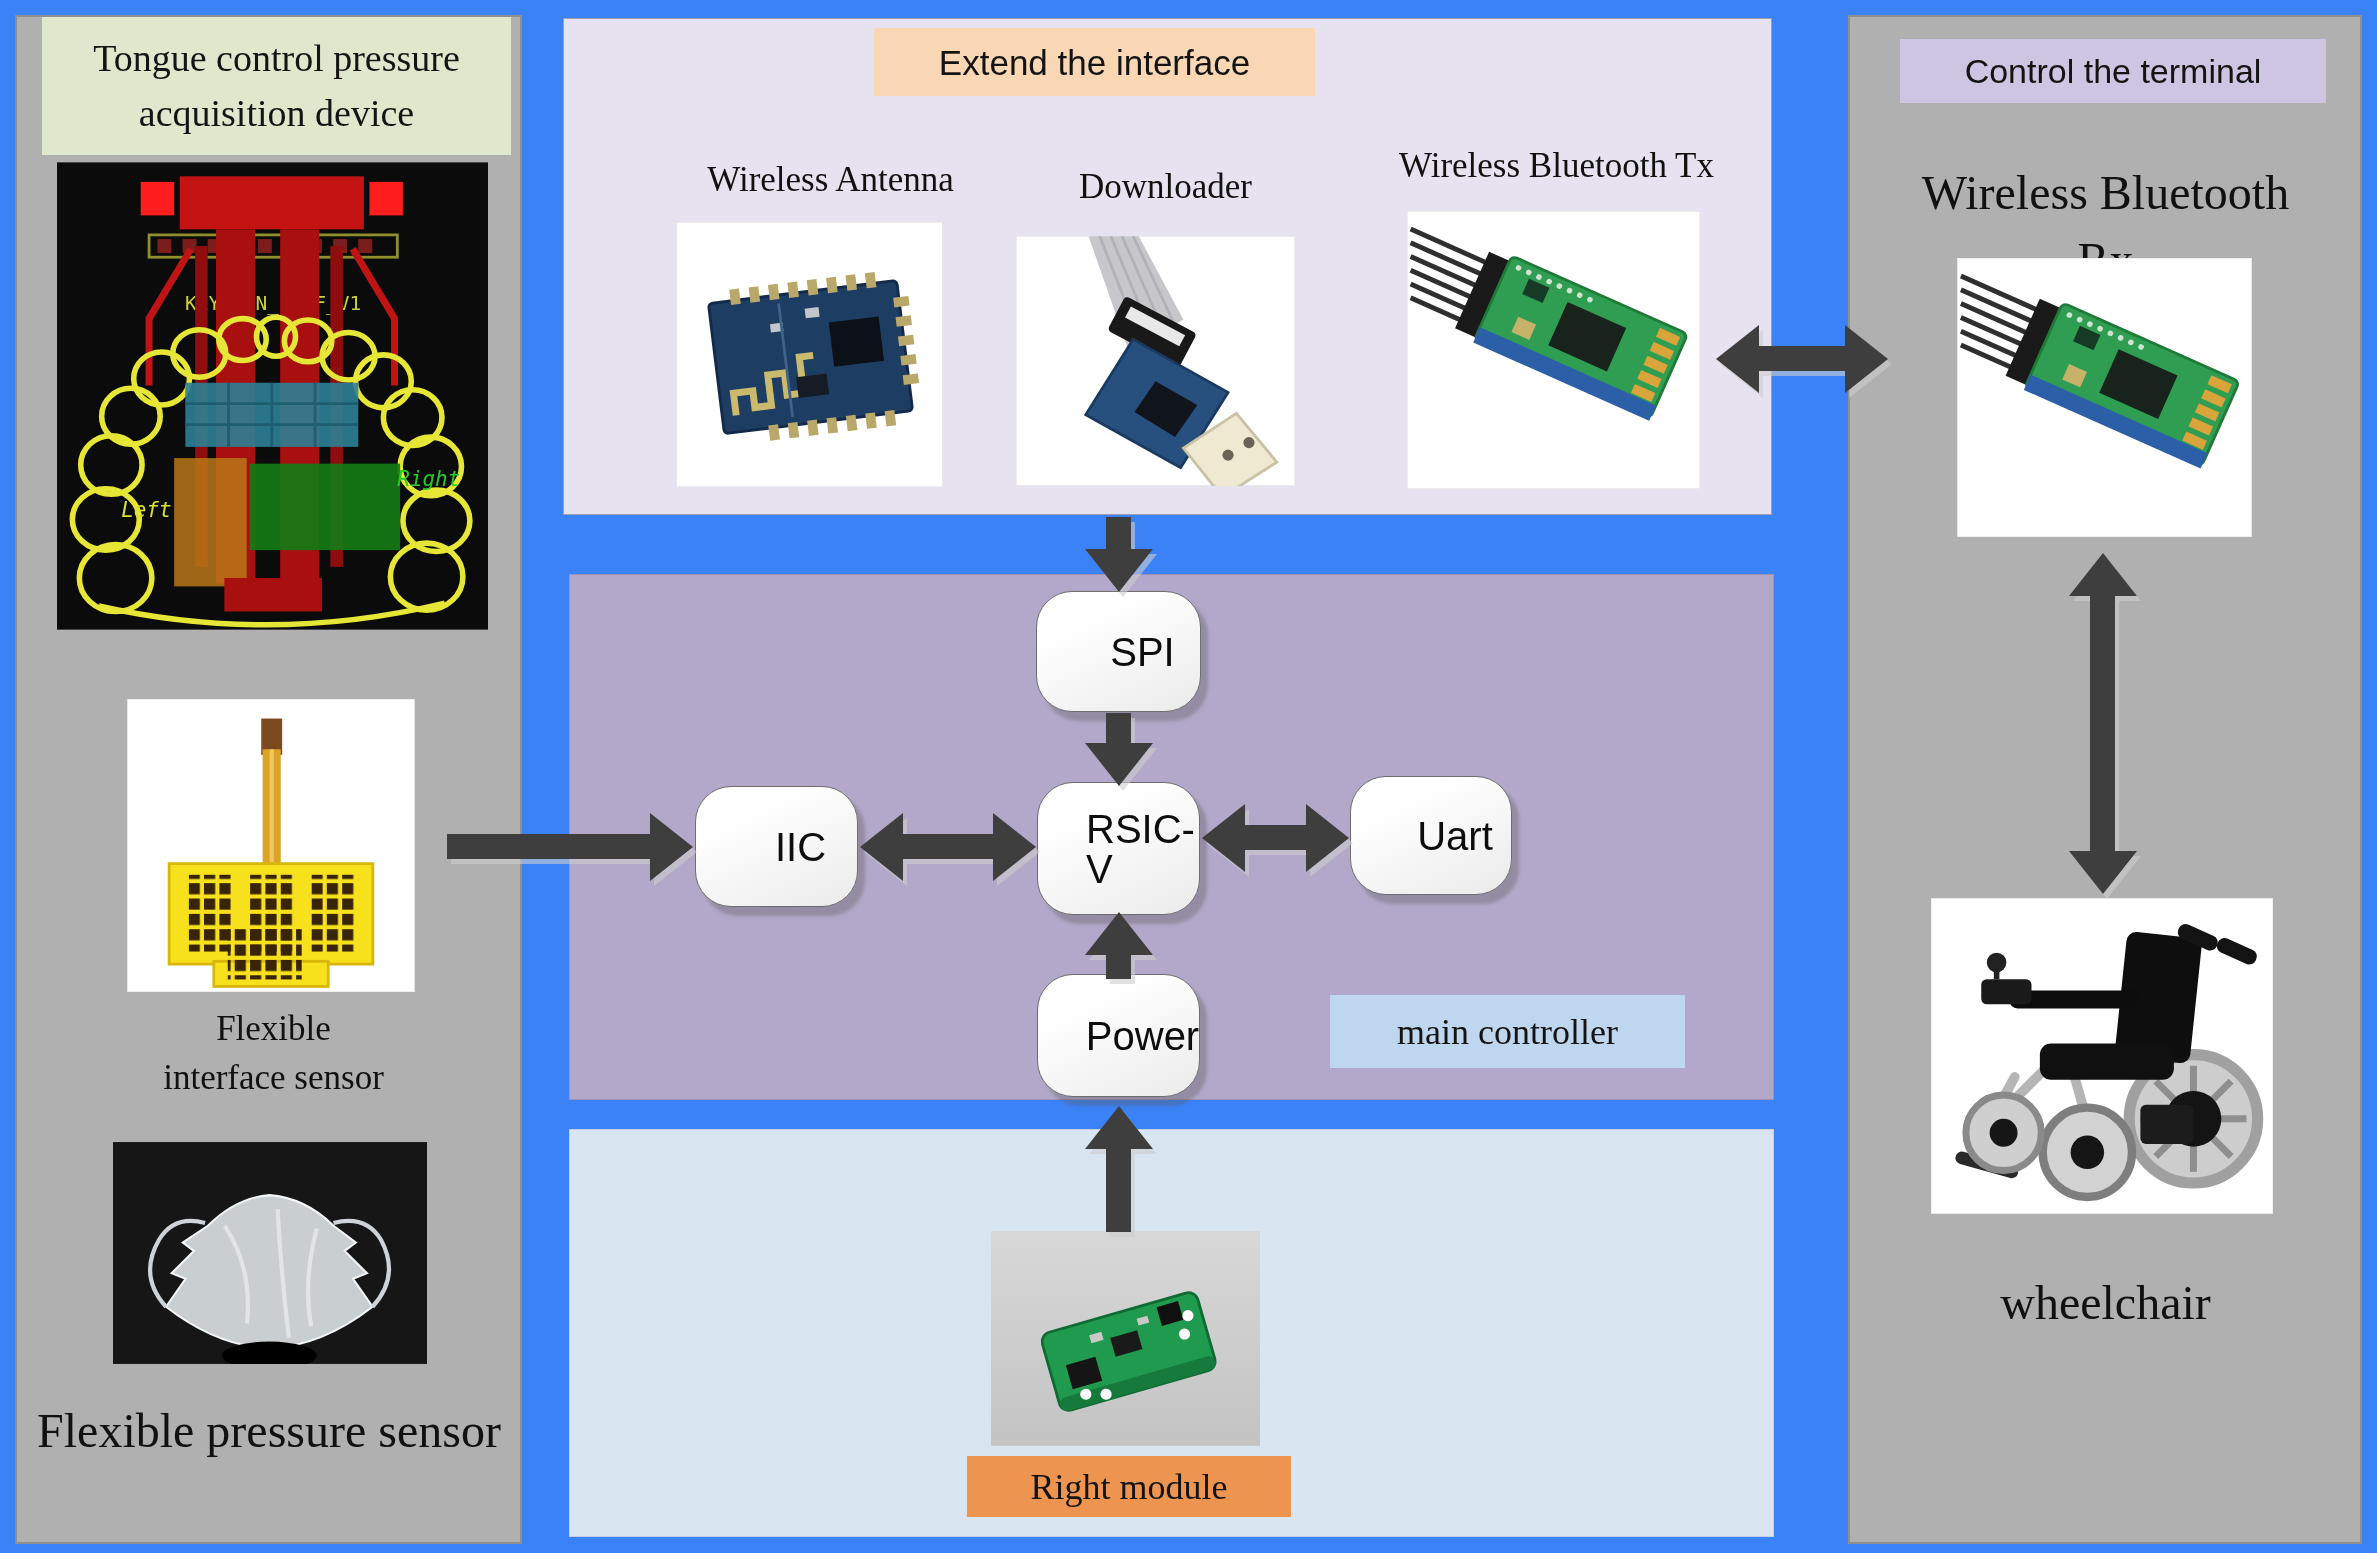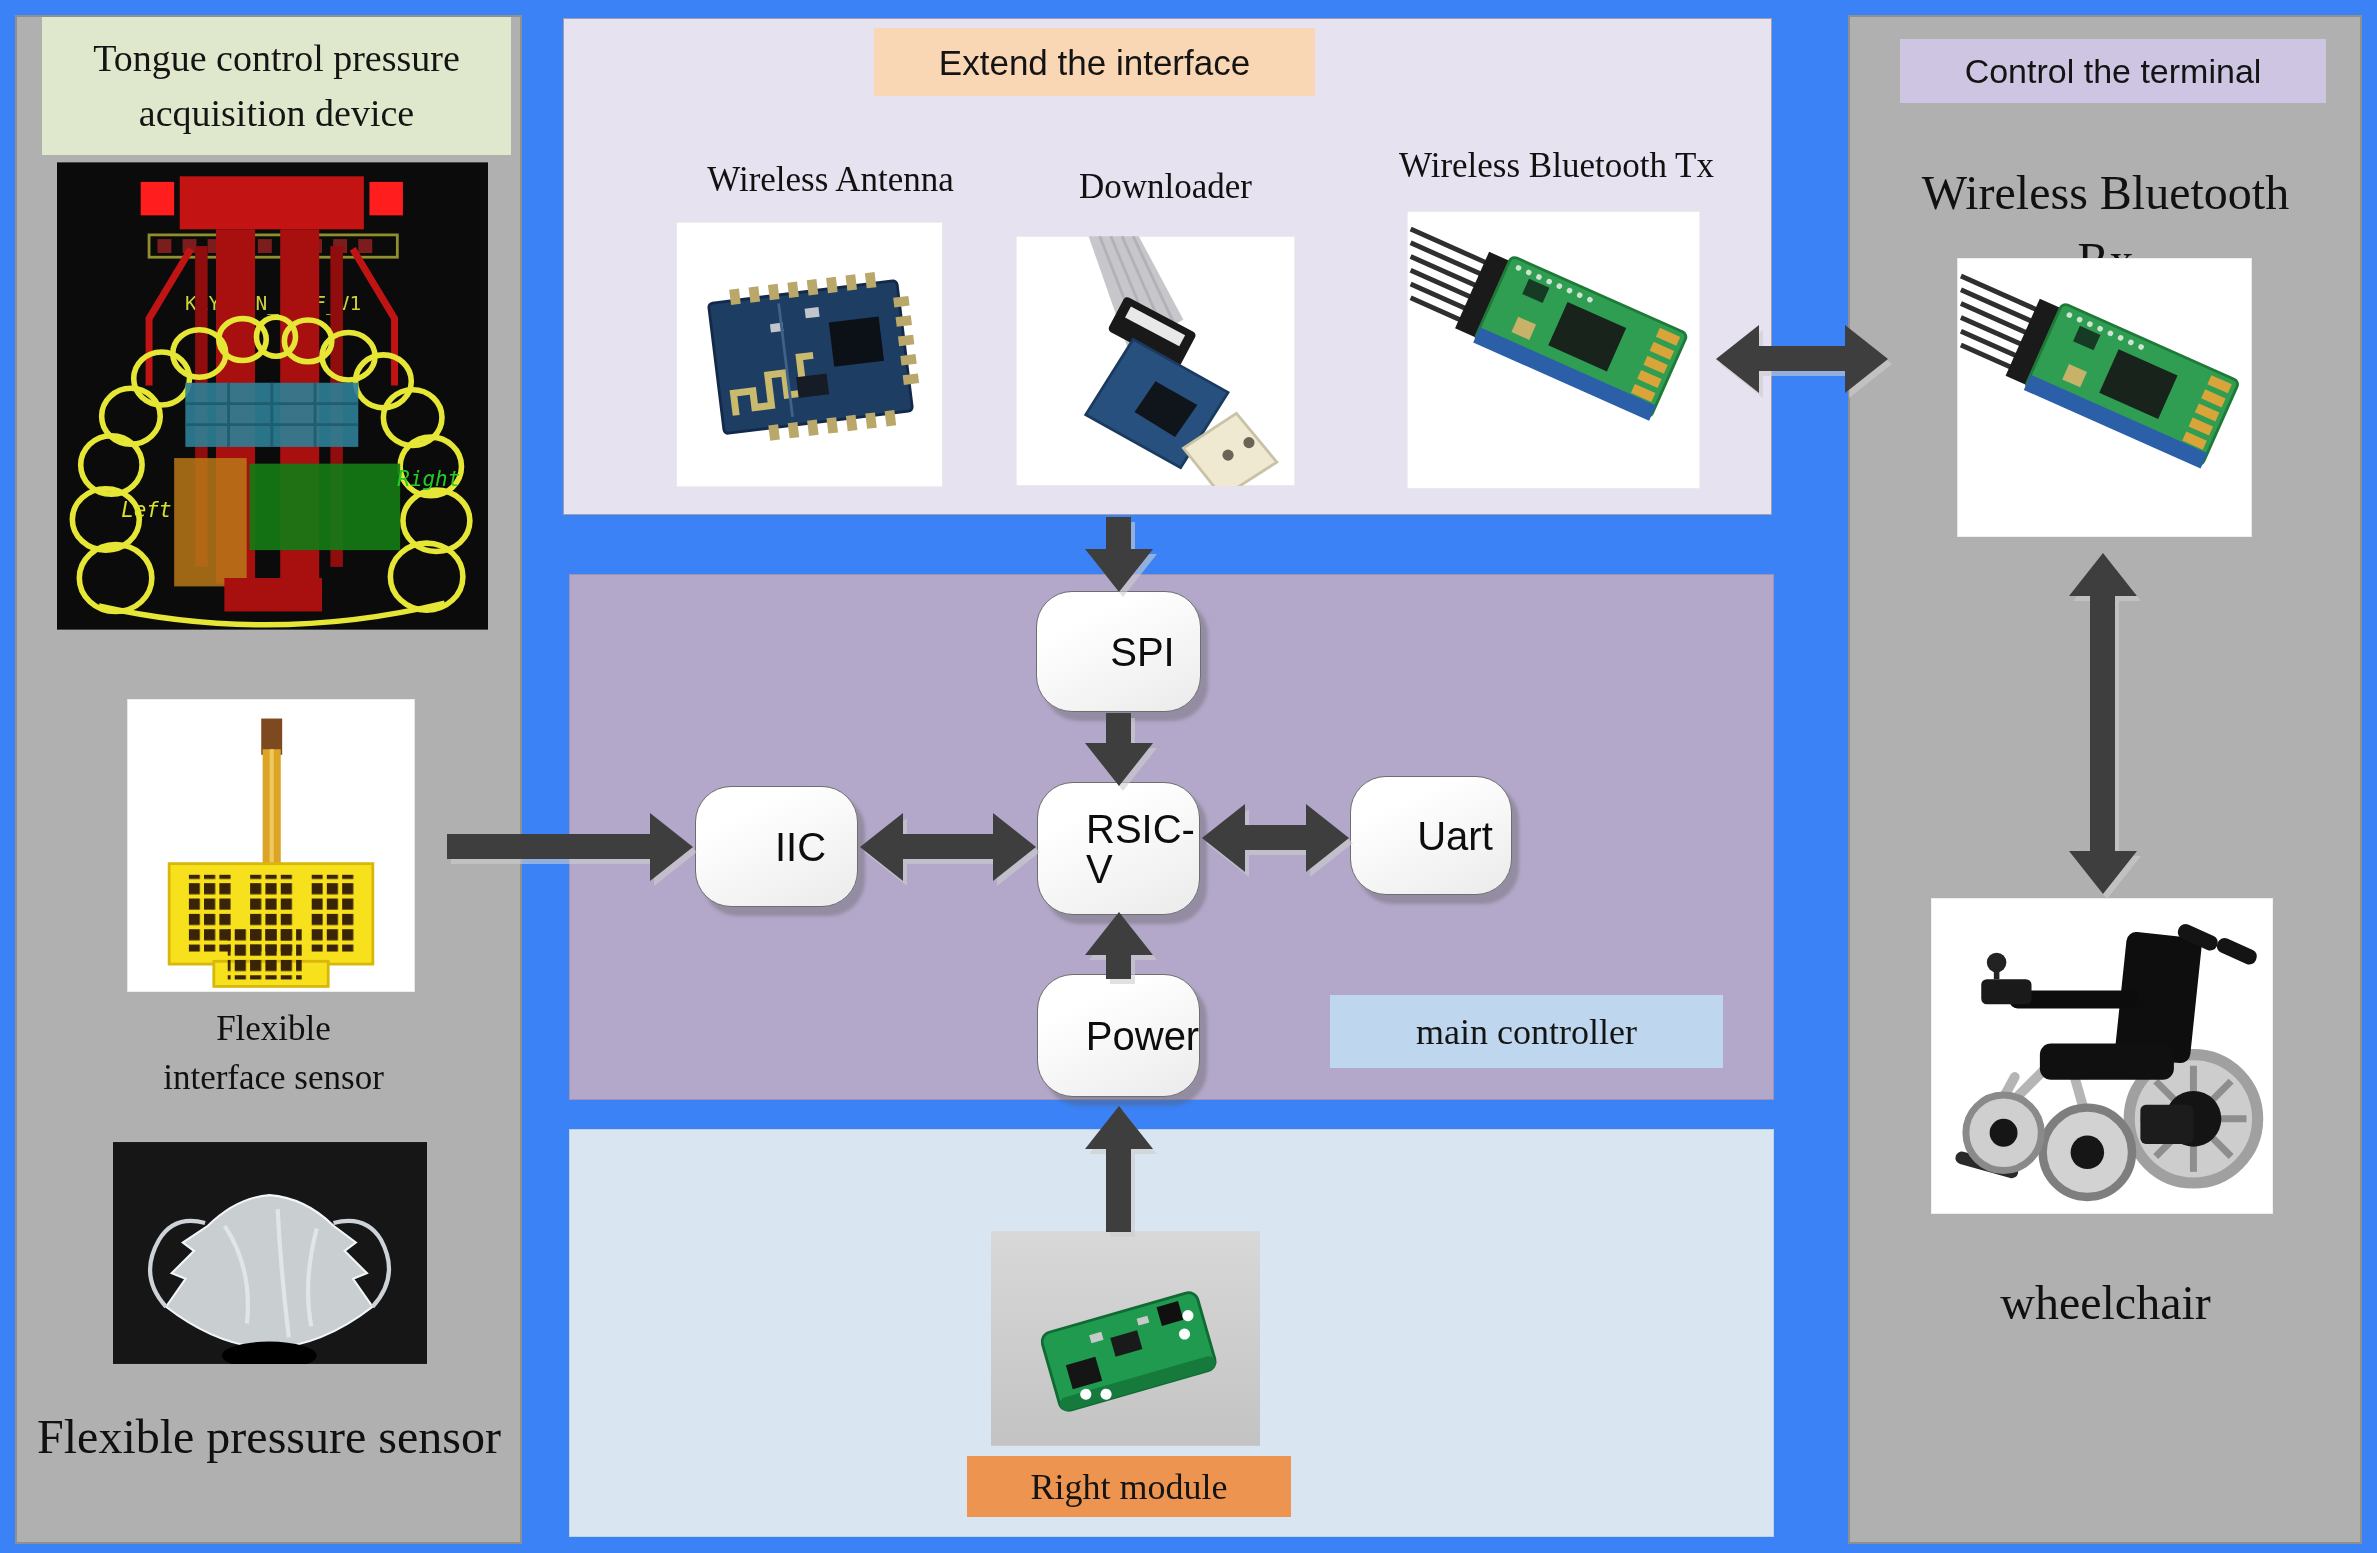--- a/index.html
+++ b/index.html
@@ -133,21 +133,21 @@
 
   <svg class="photo" style="left:113px; top:1142px;" width="314" height="222" viewBox="0 0 225 159">
     <rect width="225" height="159" fill="#161616"></rect>
     <path d="M38,118 L52,98 L42,94 L58,78 L50,72 L68,60 Q88,40 112,38 Q138,40 158,60 L174,72 L166,78 L182,94 L172,98 L186,118 Q150,146 112,148 Q74,146 38,118 Z" fill="#e3e9ec" fill-opacity="0.88" stroke="#f2f6f8" stroke-width="1.5"></path>
     <path d="M80,60 Q100,90 96,130 M118,48 Q120,90 126,140 M146,62 Q136,100 142,132" stroke="#ffffff" stroke-width="3" fill="none" opacity="0.45"></path>
     <path d="M38,118 Q18,96 33,70 Q44,52 66,58" stroke="#cdd3d8" stroke-width="3" fill="none"></path>
     <path d="M186,118 Q206,96 192,70 Q181,52 158,58" stroke="#cdd3d8" stroke-width="3" fill="none"></path>
     <ellipse cx="112" cy="153" rx="34" ry="10" fill="#000000"></ellipse>
   </svg>
 
-  <div class="lbl lbl-big" style="left:28px; top:1397px; width:482px;margin-top:6px;">Flexible pressure sensor</div>
+  <div class="lbl lbl-big" style="left:28px; top:1397px; width:482px;">Flexible pressure sensor</div>
 
   <div class="panel panel-lavender" style="left:563px; top:18px; width:1209px; height:497px;"></div>
 
   <div class="tag tag-peach" style="left:874px; top:28px; width:441px; height:68px;">Extend the interface</div>
 
   <div class="lbl" style="left:656px; top:155px; width:349px;">Wireless Antenna</div>
   <div class="lbl" style="left:1012px; top:162px; width:307px;">Downloader</div>
   <div class="lbl" style="left:1354px; top:141px; width:405px;">Wireless Bluetooth Tx</div>
 
   <svg class="photo" style="left:676px; top:222px;" width="267" height="265" viewBox="0 0 191 190">
@@ -243,21 +243,21 @@
   </svg>
 
   <div class="panel panel-purple" style="left:569px; top:574px; width:1205px; height:526px;"></div>
 
   <div class="node" style="left:1036px; top:591px; width:165px; height:121px;">SPI</div>
   <div class="node" style="left:695px; top:786px; width:163px; height:121px;">IIC</div>
   <div class="node" style="left:1037px; top:782px; width:163px; height:133px;">RSIC-V</div>
   <div class="node" style="left:1350px; top:776px; width:162px; height:119px;">Uart</div>
   <div class="node" style="left:1037px; top:974px; width:163px; height:123px;">Power</div>
 
-  <div class="tag tag-blue" style="left:1330px; top:995px; width:393px; height:73px;">main controller</div>
+  <div class="tag tag-blue" style="left:1330px; top:995px; width:355px; height:73px;">main controller</div>
 
   <div class="panel panel-blue" style="left:569px; top:1129px; width:1205px; height:408px;"></div>
 
   <svg class="photo" style="left:991px; top:1231px;" width="269" height="215" viewBox="0 0 193 154">
     <defs>
       <linearGradient id="pmbg" x1="0" y1="0" x2="0" y2="1">
         <stop offset="0" stop-color="#d8d8d8"></stop>
           <stop offset="1" stop-color="#c3c3c3"></stop>
       </linearGradient>
     </defs>

